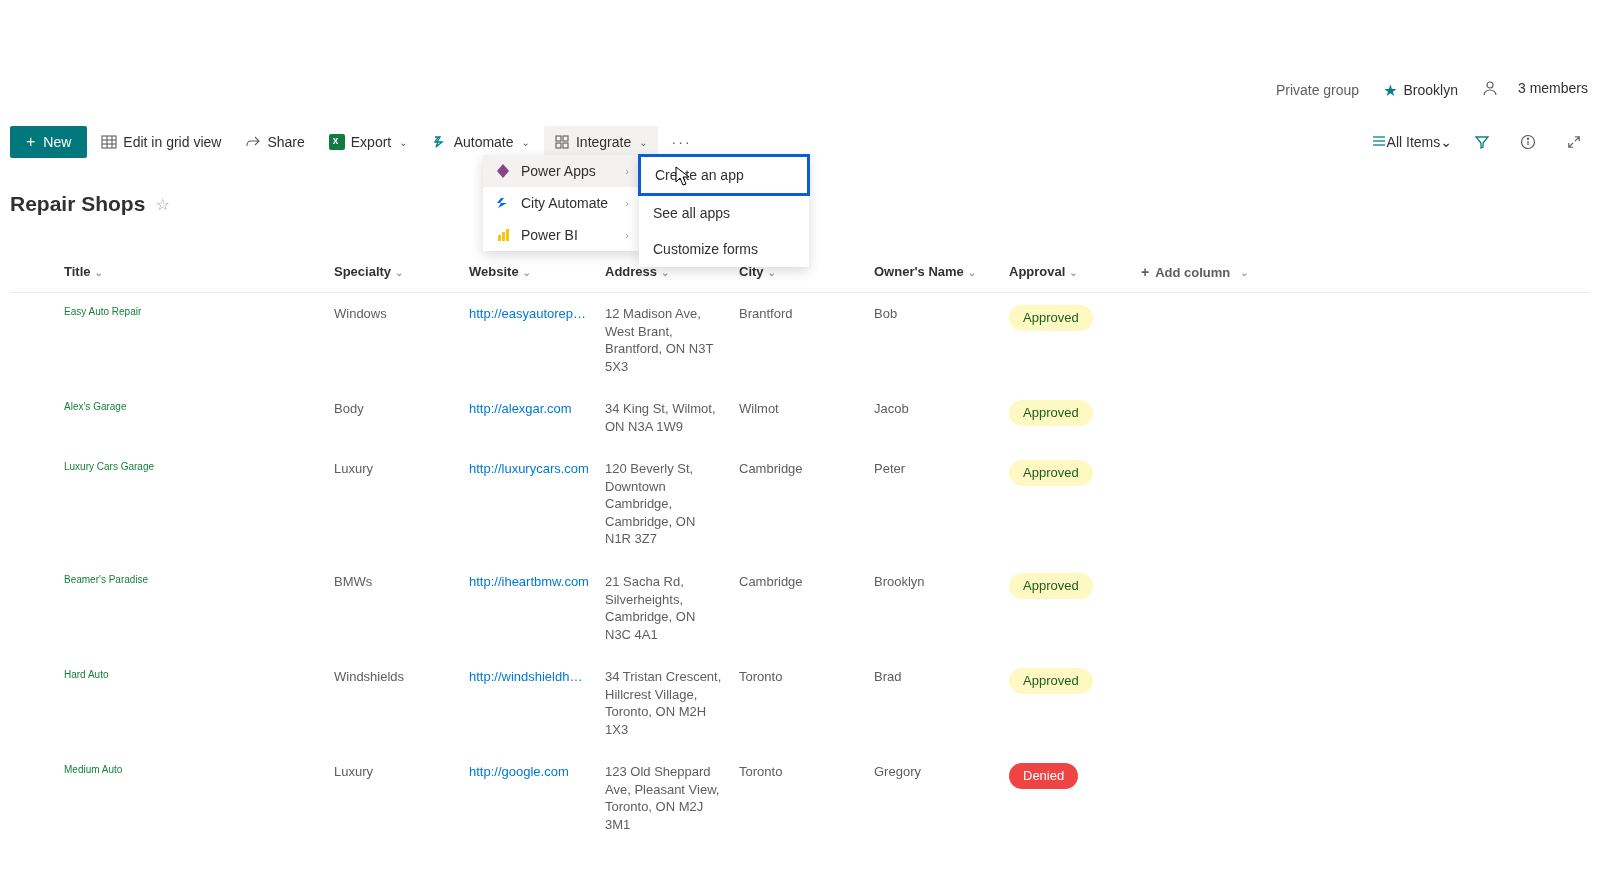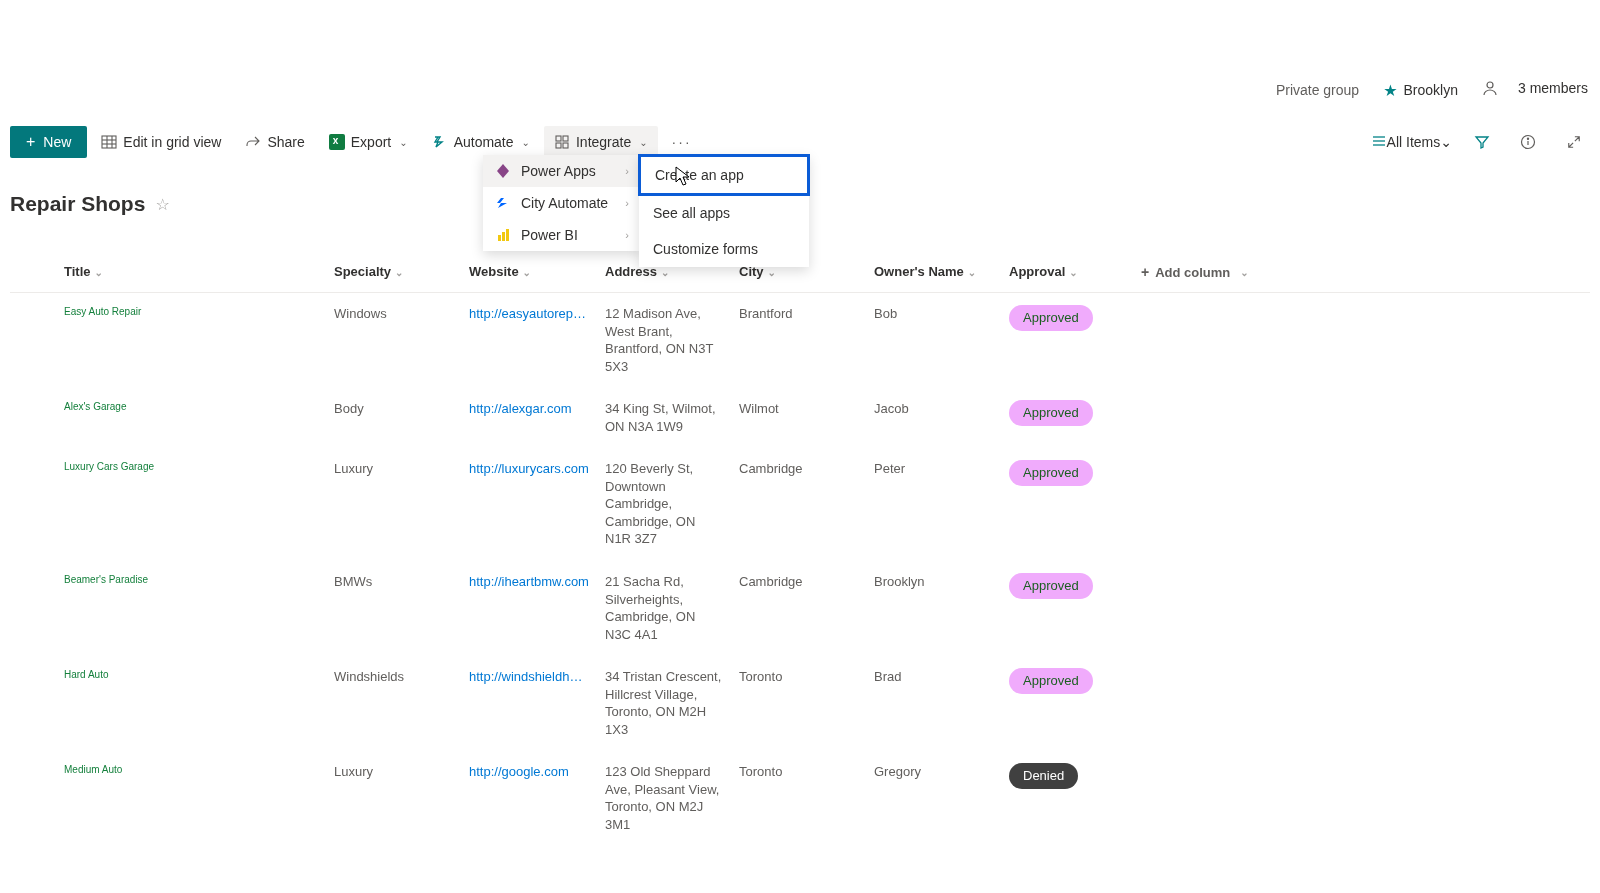--- a/index.html
+++ b/index.html
@@ -184,22 +184,22 @@
   .col-appr  { width: 132px; }
   .col-add   { width: auto; }
 
   .pill {
     display: inline-block;
     padding: 4px 14px;
     border-radius: 14px;
     font-size: 13px;
     font-weight: 400;
   }
-  .pill.approved { background: #f0abfc; color: #1b5e20; }
-  .pill.denied { background: #404040; color: #fff; }
+  .pill.approved { background: #fef9c3; color: #1b5e20; }
+  .pill.denied { background: #ef4444; color: #fff; }
 
   .add-col { color: #605e5c; display: flex; align-items: center; gap: 6px; }
   .add-col .plus { color: #605e5c; font-size: 14px; }
 
   .ellipsis { white-space: nowrap; overflow: hidden; text-overflow: ellipsis; display: block; max-width: 120px; }
 
   .flow-icon svg, .grid-icon svg, .share-icon svg, .integrate-icon svg { display: block; }
 </style>
 </head>
 <body>

